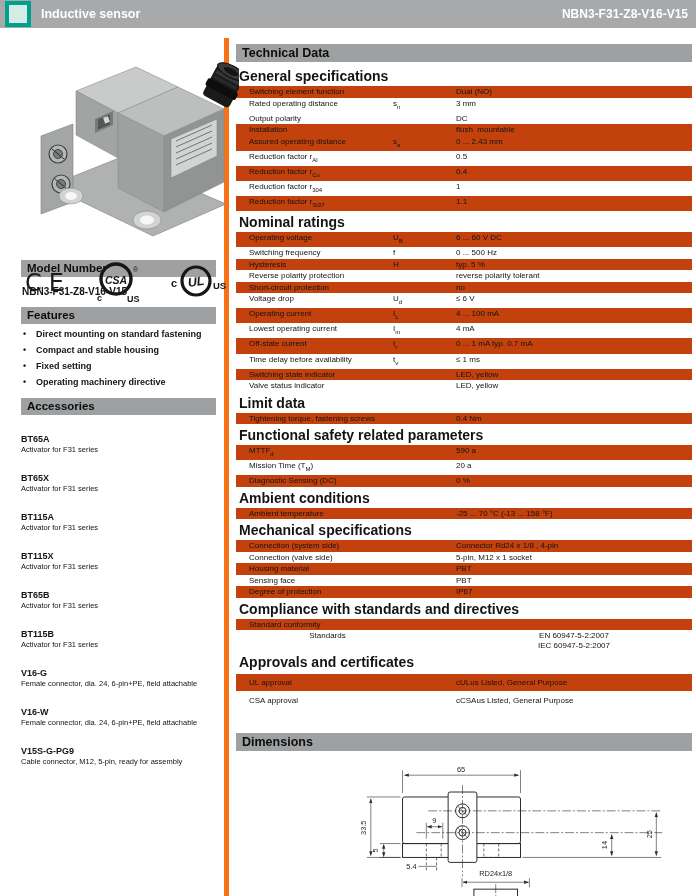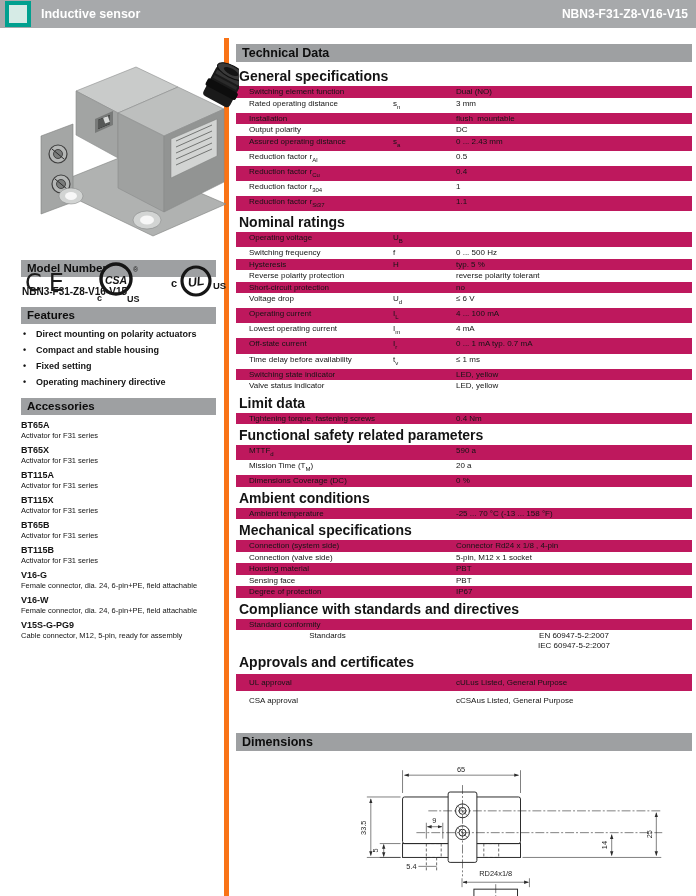--- a/index.html
+++ b/index.html
@@ -16,28 +16,28 @@
   .rightcol{flex:1;padding:6px 4px 0 7px;box-sizing:border-box;}
   
   .photoarea{width:218px;height:212px;position:relative;}
   .logorow{width:210px;height:58px;display:flex;align-items:center;justify-content:space-between;padding:0 4px;box-sizing:border-box;}
   .cemark{font-size:24px;letter-spacing:7px;color:#1b1b1b;font-family:"DejaVu Sans",sans-serif;}
   .lbar{height:17px;background:#9ea0a2;font-weight:bold;font-size:11.5px;line-height:17px;padding-left:6px;margin:10px 8px 0 0;color:#0d0d0d;}
   .modelval{font-weight:bold;font-size:10px;margin:9px 0 2px 1px;}
   ul.features{margin:4px 0 0 0;padding:0;list-style:none;}
   ul.features li{position:relative;font-weight:bold;font-size:9px;line-height:11px;margin:5px 0 0 0;padding-left:15px;}
   ul.features li::before{content:"\2022";position:absolute;left:2px;}
-  .acc{margin-top:5px;}
+  .acc{margin-top:19px;}
   .acc-name{font-weight:bold;font-size:9px;line-height:10px;}
   .acc-desc{font-size:7.5px;line-height:9px;margin-top:1px;}
   
   .rbar{height:18px;background:#9ea0a2;font-weight:bold;font-size:12.5px;line-height:18px;padding-left:6px;color:#0d0d0d;margin-bottom:3px;}
   .tsec-h{font-size:14px;font-weight:bold;padding:3px 0 2px 3px;}
   .trow{display:grid;grid-template-columns:144px 31px 1fr;padding:1px 0 1px 13px;font-size:8px;line-height:9.5px;}
-  .trow.shade{background:#be185d;}
+  .trow.shade{background:#c2410c;}
   .trow .tv{white-space:pre-wrap;padding-left:32px;}
   .trow.ind2{padding-left:26px;grid-template-columns:131px 31px 1fr;text-align:center;}
   .tsec.spaced .trow{padding-top:3.5px;padding-bottom:3.5px;margin-top:2px;}
   sub{font-size:6px;}
   
   .drawing{margin-top:4px;}
   .dl{stroke:#2b2b2b;fill:none;stroke-width:1;}
   .thin{stroke:#2b2b2b;fill:none;stroke-width:.6;}
   .dash{stroke:#2b2b2b;fill:none;stroke-width:.7;stroke-dasharray:3 2;}
   .cline{stroke:#2b2b2b;fill:none;stroke-width:.6;stroke-dasharray:9 2 2 2;}
@@ -122,21 +122,21 @@
             <text x="48" y="27" font-size="9.5" font-weight="bold" fill="#161616">US</text>
           </svg>
         </div>
       </div>
 
       <div class="lbar">Model Number</div>
       <div class="modelval">NBN3-F31-Z8-V16-V15</div>
 
       <div class="lbar">Features</div>
       <ul class="features">
-          <li>Direct mounting on polarity actuators</li>
+          <li>Direct mounting on standard fastening</li>
           <li>Compact and stable housing</li>
           <li>Fixed setting</li>
           <li>Operating machinery directive</li>
         </ul>
 
       <div class="lbar">Accessories</div>
       <div id="acc-list">
           <div class="acc">
             <div class="acc-name">BT65A</div>
             <div class="acc-desc">Activator for F31 series</div>
@@ -184,29 +184,29 @@
             <div class="trow shade">
               <span class="tl">Switching element function</span>
               <span class="ts"></span>
               <span class="tv">Dual (NO)</span>
             </div>
             <div class="trow">
               <span class="tl">Rated operating distance</span>
               <span class="ts">s<sub>n</sub></span>
               <span class="tv">3 mm</span>
             </div>
+            <div class="trow">
+              <span class="tl">Output polarity</span>
+              <span class="ts"></span>
+              <span class="tv">DC</span>
+            </div>
             <div class="trow shade">
               <span class="tl">Installation</span>
               <span class="ts"></span>
               <span class="tv">flush  mountable</span>
-            </div>
-            <div class="trow">
-              <span class="tl">Output polarity</span>
-              <span class="ts"></span>
-              <span class="tv">DC</span>
             </div>
             <div class="trow shade">
               <span class="tl">Assured operating distance</span>
               <span class="ts">s<sub>a</sub></span>
               <span class="tv">0 ... 2.43 mm</span>
             </div>
             <div class="trow">
               <span class="tl">Reduction factor r<sub>Al</sub></span>
               <span class="ts"></span>
               <span class="tv">0.5</span>
@@ -225,20 +225,21 @@
               <span class="tl">Reduction factor r<sub>St37</sub></span>
               <span class="ts"></span>
               <span class="tv">1.1</span>
             </div>
           </div>
           <div class="tsec">
             <div class="tsec-h">Nominal ratings</div>
             <div class="trow shade">
               <span class="tl">Operating voltage</span>
               <span class="ts">U<sub>B</sub></span>
+              <span class="tv">6 ... 60 V DC</span>
             </div>
             <div class="trow">
               <span class="tl">Switching frequency</span>
               <span class="ts">f</span>
               <span class="tv">0 ... 500 Hz</span>
             </div>
             <div class="trow shade">
               <span class="tl">Hysteresis</span>
               <span class="ts">H</span>
               <span class="tv">typ. 5 %</span>
@@ -303,21 +304,21 @@
               <span class="tl">MTTF<sub>d</sub></span>
               <span class="ts"></span>
               <span class="tv">590 a</span>
             </div>
             <div class="trow">
               <span class="tl">Mission Time (T<sub>M</sub>)</span>
               <span class="ts"></span>
               <span class="tv">20 a</span>
             </div>
             <div class="trow shade">
-              <span class="tl">Dimensions Coverage (DC)</span>
+              <span class="tl">Diagnostic Sensing (DC)</span>
               <span class="ts"></span>
               <span class="tv">0 %</span>
             </div>
           </div>
           <div class="tsec">
             <div class="tsec-h">Ambient conditions</div>
             <div class="trow shade">
               <span class="tl">Ambient temperature</span>
               <span class="ts"></span>
               <span class="tv">-25 ... 70 °C (-13 ... 158 °F)</span>

